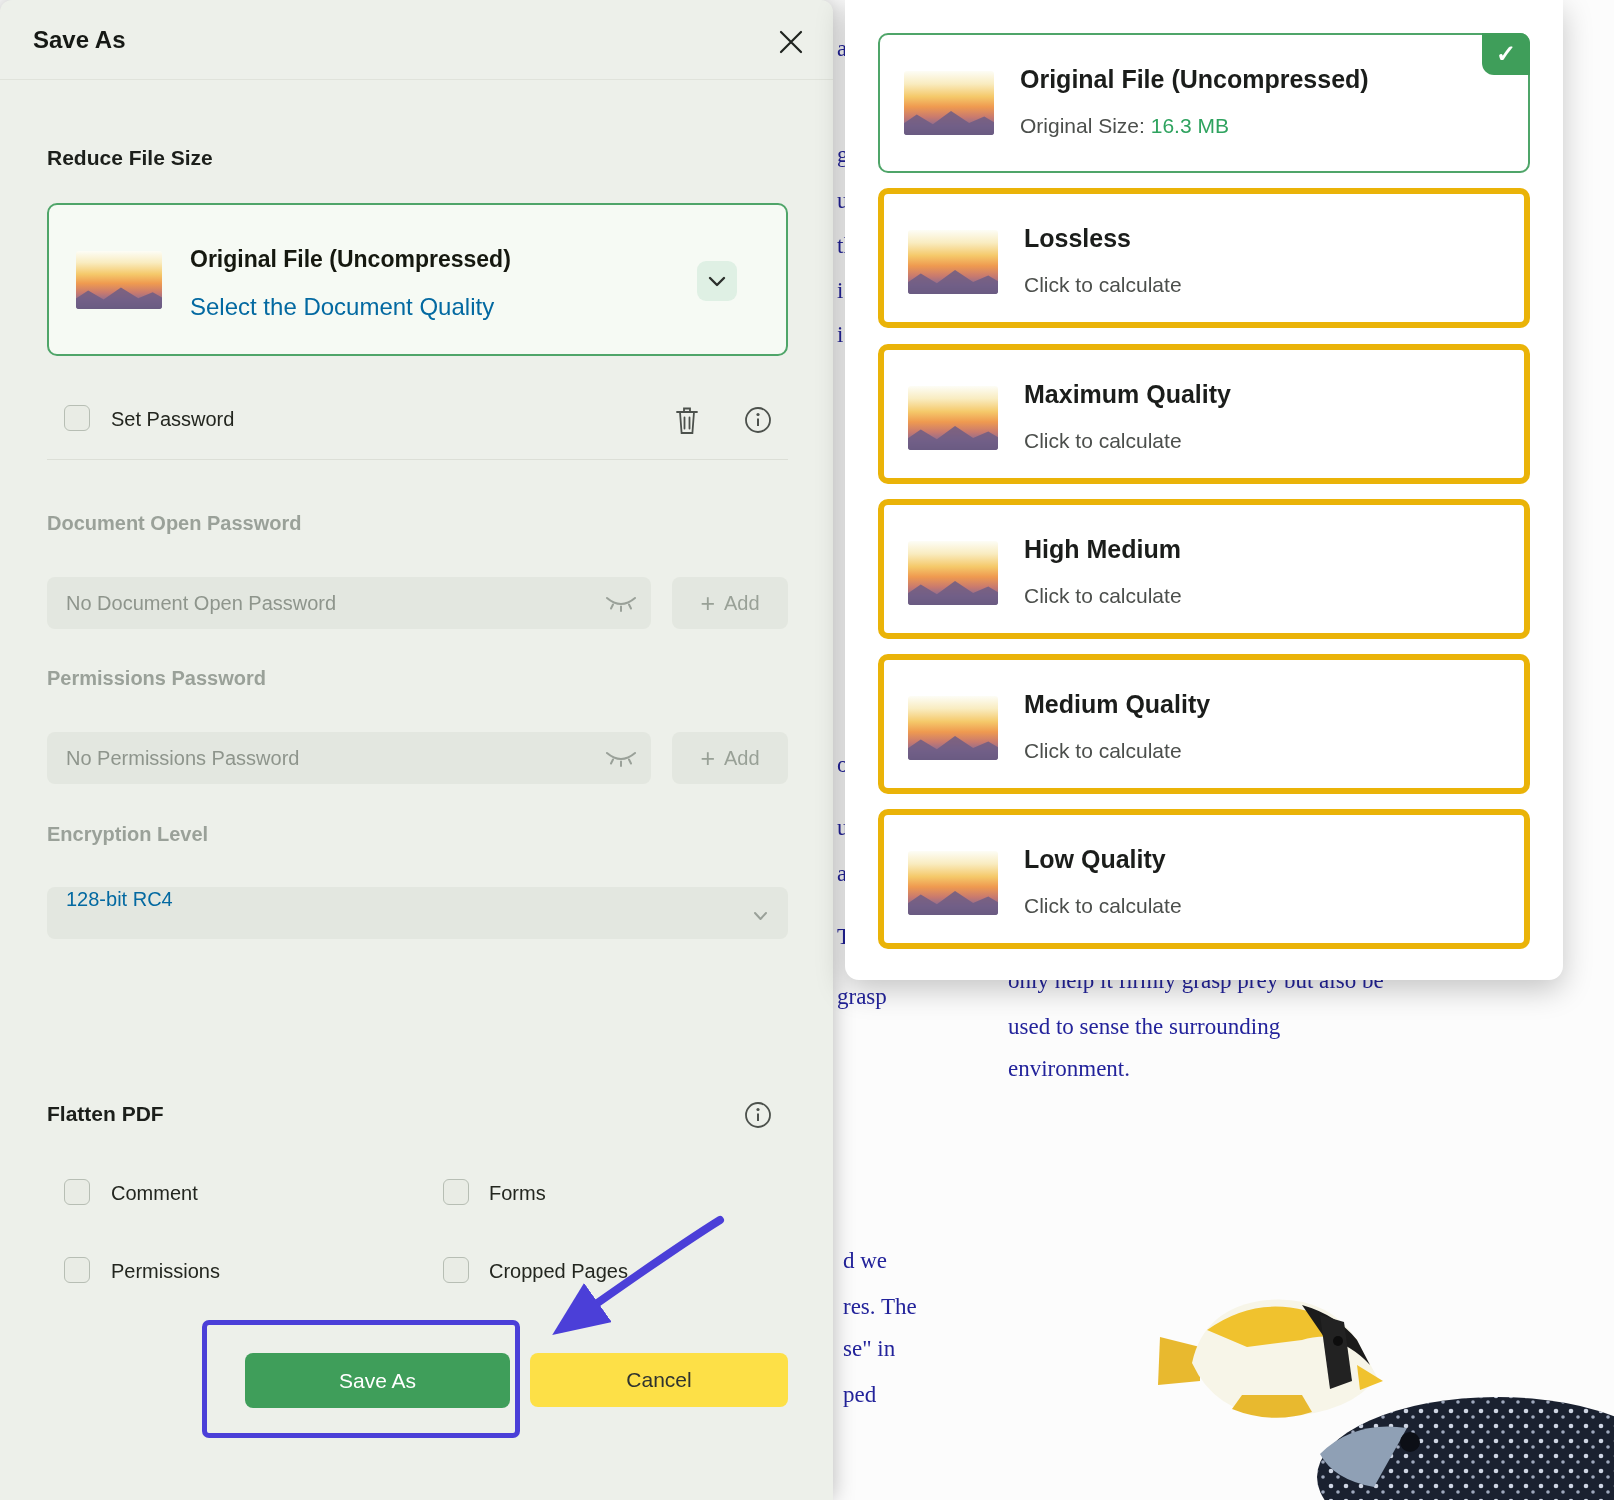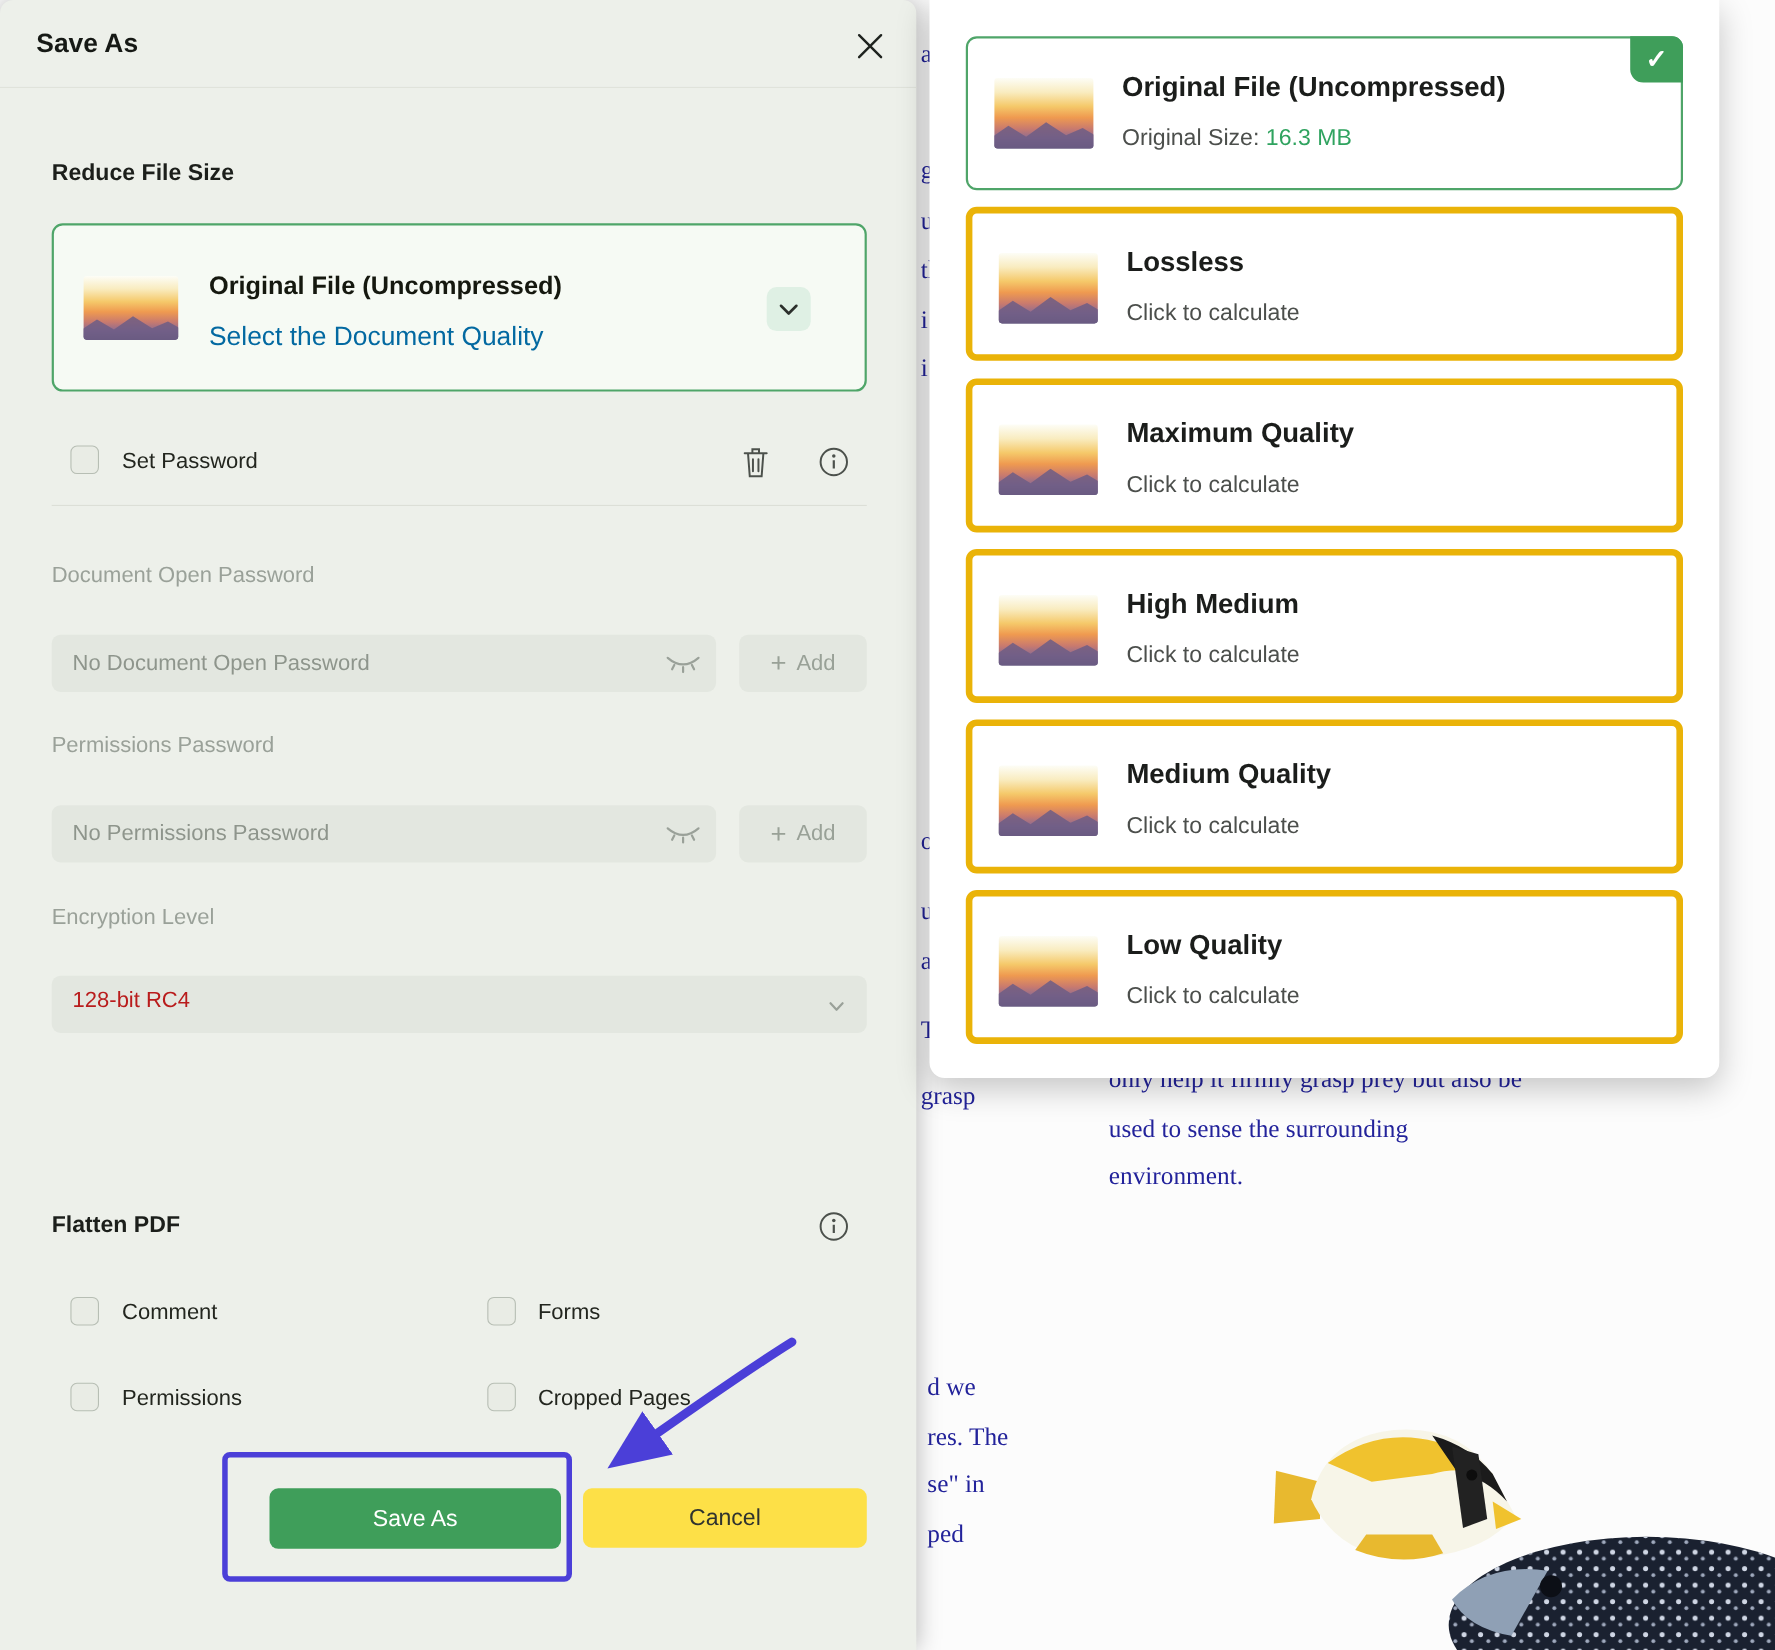--- a/index.html
+++ b/index.html
@@ -18,40 +18,40 @@
     clip-path:polygon(0 70%,18% 32%,34% 62%,52% 22%,70% 58%,85% 38%,100% 65%,100% 100%,0 100%)}
 
   
   .dialog{position:absolute;left:0;top:0;width:833px;height:1500px;background:#edf0ea;z-index:10;
     border-radius:12px 12px 0 0;box-shadow:0 0 22px rgba(0,0,0,.28)}
   .titlebar{position:absolute;left:0;top:0;width:100%;height:80px;border-bottom:1px solid #e0e3db}
   .dlg-title{position:absolute;left:33px;top:26px;font-size:24px;font-weight:bold;color:#161915}
   .close-btn{position:absolute;right:26px;top:26px;width:32px;height:32px;display:flex;align-items:center;justify-content:center;cursor:pointer}
 
   .section-h{position:absolute;font-size:21px;font-weight:bold;color:#1c1f1b}
-  .muted-h{position:absolute;font-size:20px;font-weight:normal;color:#9aa199}
+  .muted-h{position:absolute;font-size:20px;font-weight:bold;color:#9aa199}
 
   .qsel{position:absolute;left:47px;top:203px;width:741px;height:153px;background:#f6faf4;border:2px solid #4fa569;border-radius:10px;cursor:pointer}
   .qsel-title{position:absolute;left:141px;top:41px;font-size:23px;font-weight:bold;color:#15180f}
   .qsel-sub{position:absolute;left:141px;top:88px;font-size:24px;color:#0369a1}
   .qsel-chev{position:absolute;left:648px;top:56px;width:40px;height:40px;background:#dff0e4;border-radius:9px;display:flex;align-items:center;justify-content:center;cursor:pointer}
 
   .cb{position:absolute;width:26px;height:26px;background:#e9ece5;border:1.6px solid #b7beb4;border-radius:6px;cursor:pointer}
   .cb-label{position:absolute;font-size:20px;color:#23261f}
   .divider{position:absolute;left:47px;width:741px;height:1px;background:#dcdfd7}
 
   .field{position:absolute;height:52px;background:#e3e7e0;border:none;border-radius:8px;font-size:20px;color:#8e958c;
     padding:0 52px 0 19px;font-family:"Liberation Sans",sans-serif;outline:none}
   .eye{position:absolute;cursor:pointer}
   .addbtn{position:absolute;width:116px;height:52px;background:#e3e7e0;border-radius:8px;display:flex;align-items:center;
     justify-content:center;gap:9px;color:#99a197;font-size:20px;cursor:pointer}
   .plus{font-size:25px;line-height:1;color:#99a197}
 
   .select{position:absolute;left:47px;top:887px;width:741px;height:52px;background:#e3e7e0;border-radius:8px;cursor:pointer}
-  .select-val{position:absolute;left:19px;top:11px;font-size:20px;color:#b91c1c}
+  .select-val{position:absolute;left:19px;top:1px;font-size:20px;color:#0369a1}
   .select-chev{position:absolute;right:20px;top:20px}
 
   .note{position:absolute;left:47px;top:961px;width:744px;font-size:20px;line-height:31px;color:#393e39}
 
   .btn{position:absolute;border:none;border-radius:8px;font-size:21px;cursor:pointer;font-family:"Liberation Sans",sans-serif}
   .btn-save{left:245px;top:1353px;width:265px;height:55px;background:#3f9e5a;color:#ffffff}
   .btn-cancel{left:530px;top:1353px;width:258px;height:54px;background:#fde047;color:#2f332f}
 
   
   .annot-rect{position:absolute;left:202px;top:1320px;width:318px;height:118px;border:5px solid #4b3fd8;border-radius:7px;z-index:40;pointer-events:none}

